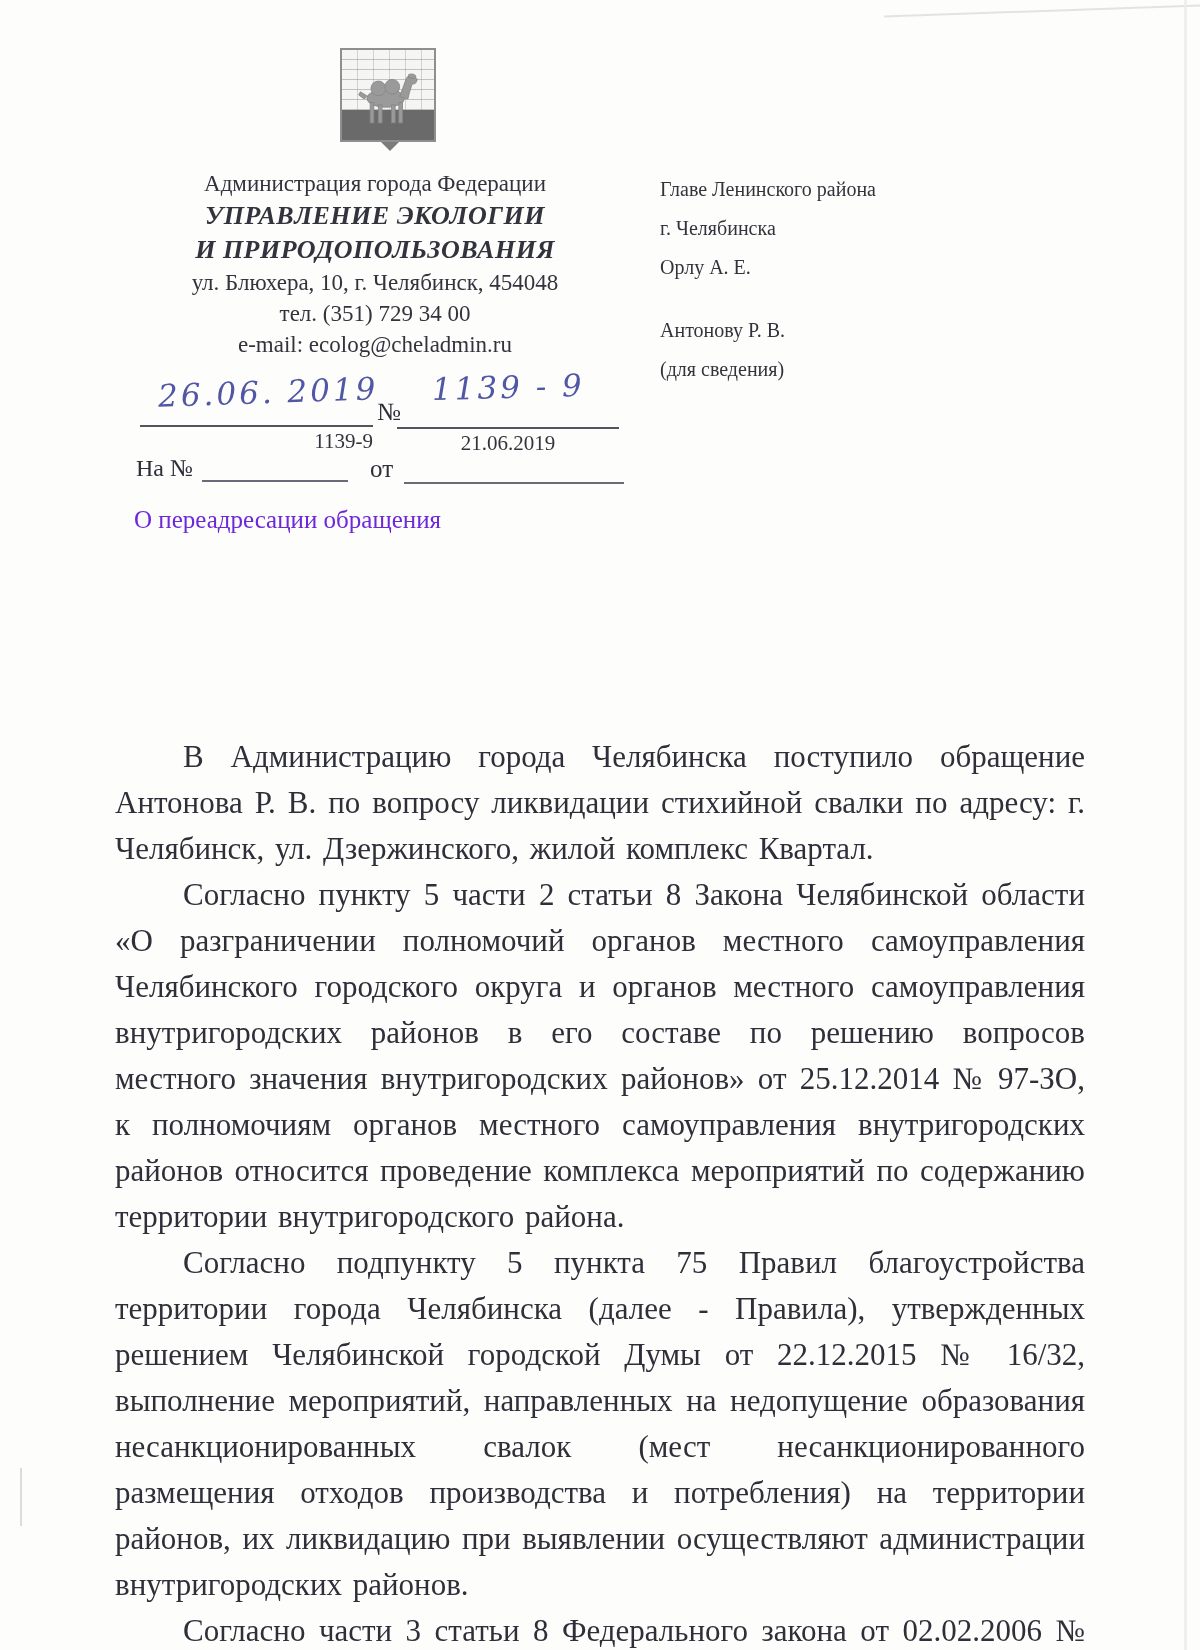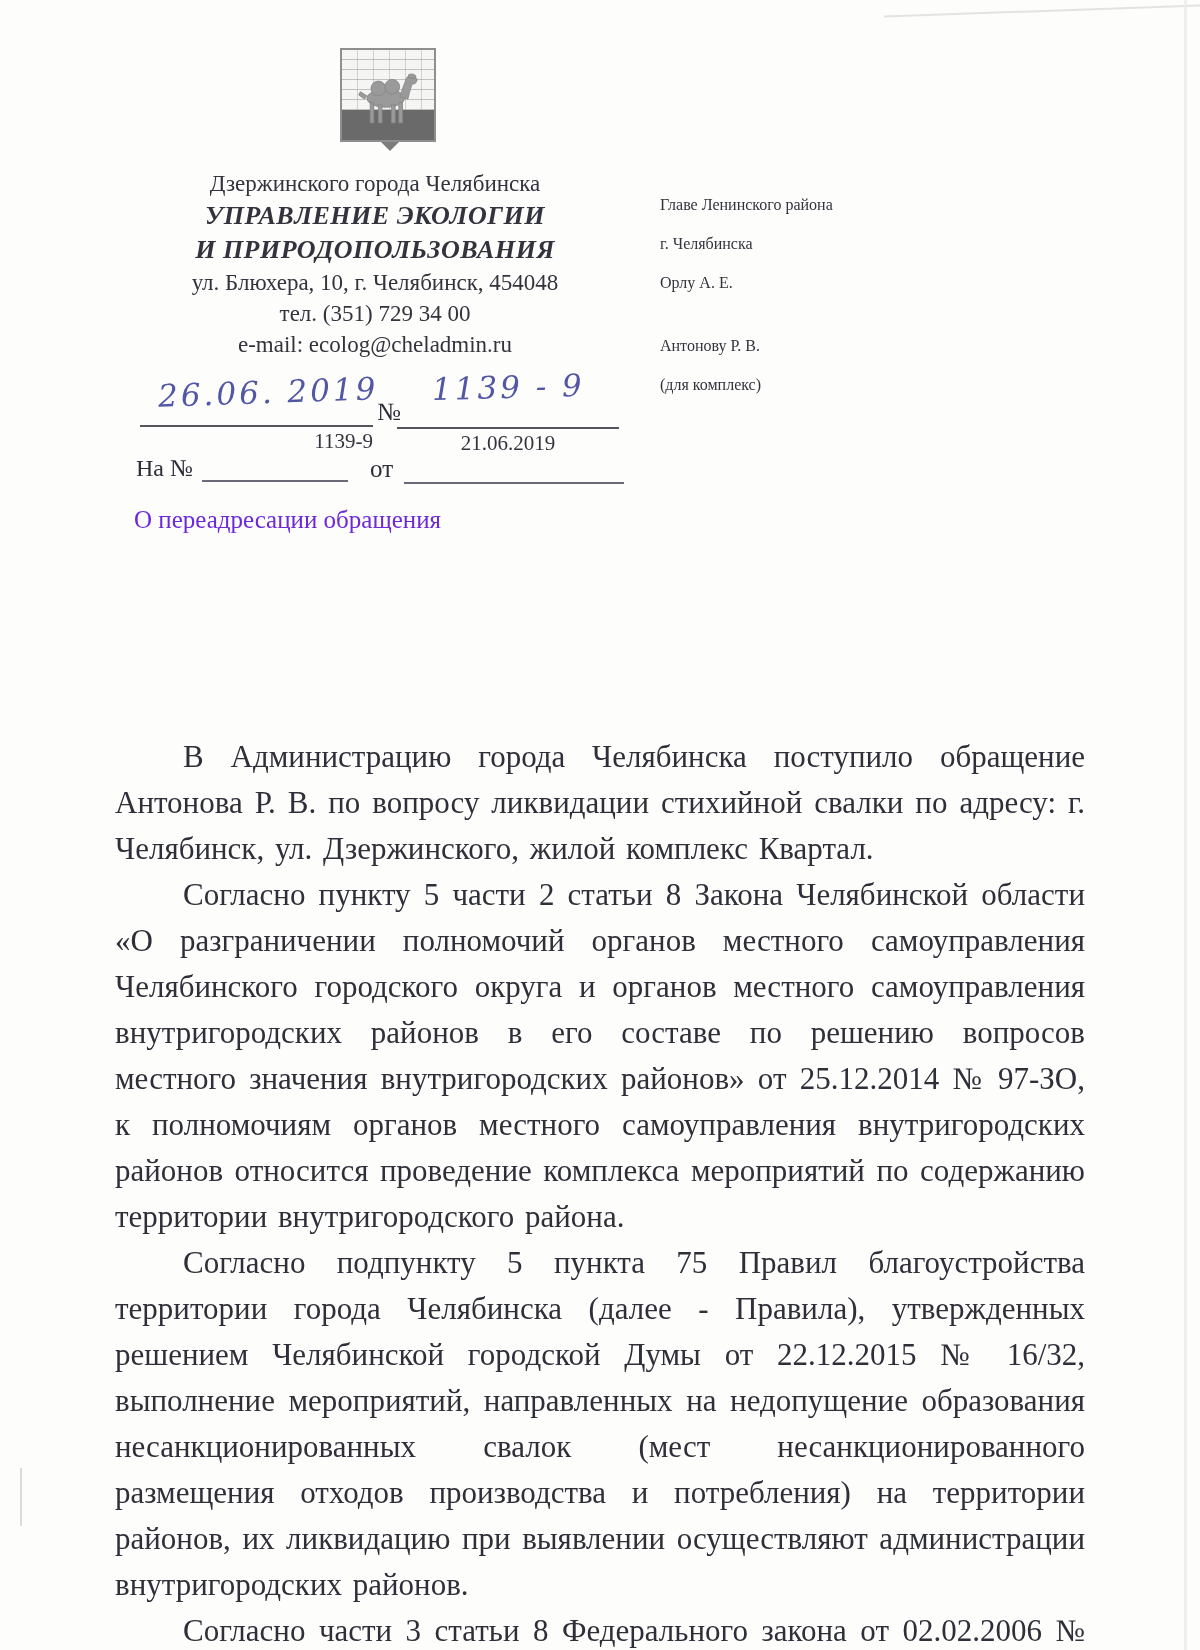--- a/index.html
+++ b/index.html
@@ -33,21 +33,21 @@
     border-left:9px solid transparent; border-right:9px solid transparent;
     border-top:9px solid #7c7c7c; }
 
   
   .letterhead { position:absolute; left:128px; top:168px; width:494px;
     text-align:center; line-height:31px; font-size:23px; color:#33333d; }
   .letterhead .b { font-weight:bold; font-size:26px; line-height:34px; letter-spacing:.5px;font-style:italic; }
 
   
   .recipient { position:absolute; left:660px; top:170px; width:430px;
-    font-size:16px; line-height:39px; color:#33333d;margin-top:15px; }
+    font-size:20px; line-height:39px; color:#33333d; }
   .recipient .gap { height:24px; }
 
   
   .hand { font-family:"DejaVu Serif", serif; font-style:italic;
     color:#5156a5; font-size:31px; letter-spacing:3px; white-space:nowrap; }
   .hw-date { position:absolute; left:158px; top:374px; transform:rotate(-2deg); }
   .hw-num  { position:absolute; left:432px; top:369px; transform:rotate(-1.5deg); }
   .uline { position:absolute; border-bottom:2px solid #55555f; }
   .uline1 { left:140px; top:395px; width:233px; height:30px; }
   .uline2 { left:397px; top:395px; width:222px; height:32px; }
@@ -95,35 +95,35 @@
           <path d="M63 47 l8 -22 q1 -3 4 -3 l6 1 q4 1 3 5 l-2 3 -4 1 -3 10 -2 8 z"></path>
           <path d="M74 20 q6 -2 9 2 l-2 3 -7 -1 z"></path>
           <path d="M23 46 l-8 -5 -2 4 7 5 z"></path>
         </g>
       </svg>
     </div>
     <div class="tip"></div>
   </div>
 
   <div class="letterhead">
-    <div>Дзержинского города Челябинска</div>
+    <div>Администрация города Федерации</div>
     <div class="b">УПРАВЛЕНИЕ ЭКОЛОГИИ</div>
     <div class="b">И ПРИРОДОПОЛЬЗОВАНИЯ</div>
     <div>ул. Блюхера, 10, г. Челябинск, 454048</div>
     <div>тел. (351) 729 34 00</div>
     <div>e-mail: ecolog@cheladmin.ru</div>
   </div>
 
   <div class="recipient">
     <div>Главе Ленинского района</div>
     <div>г. Челябинска</div>
     <div>Орлу А. Е.</div>
     <div class="gap"></div>
     <div>Антонову Р. В.</div>
-    <div>(для комплекс)</div>
+    <div>(для сведения)</div>
   </div>
 
   <div class="hand hw-date">26.06. 2019</div>
   <div class="uline uline1"></div>
   <div class="num-sign">№</div>
   <div class="hand hw-num">1139 - 9</div>
   <div class="uline uline2"></div>
   <div class="typed-number">1139-9</div>
   <div class="typed-date">21.06.2019</div>
   <div class="na-no">На №</div>

